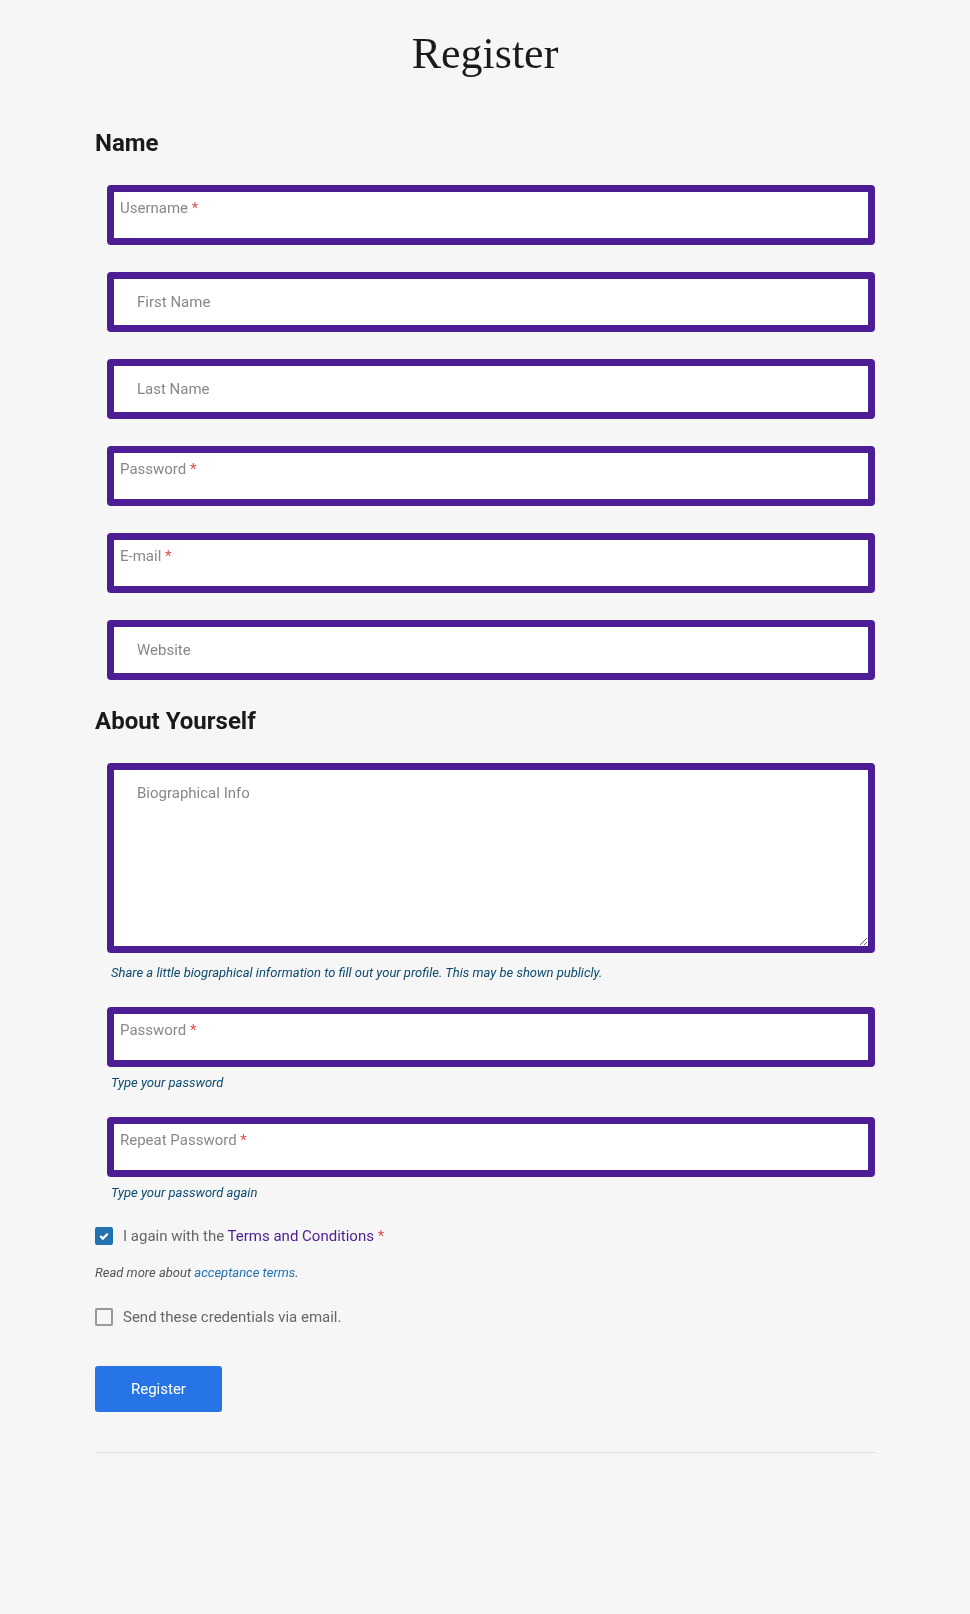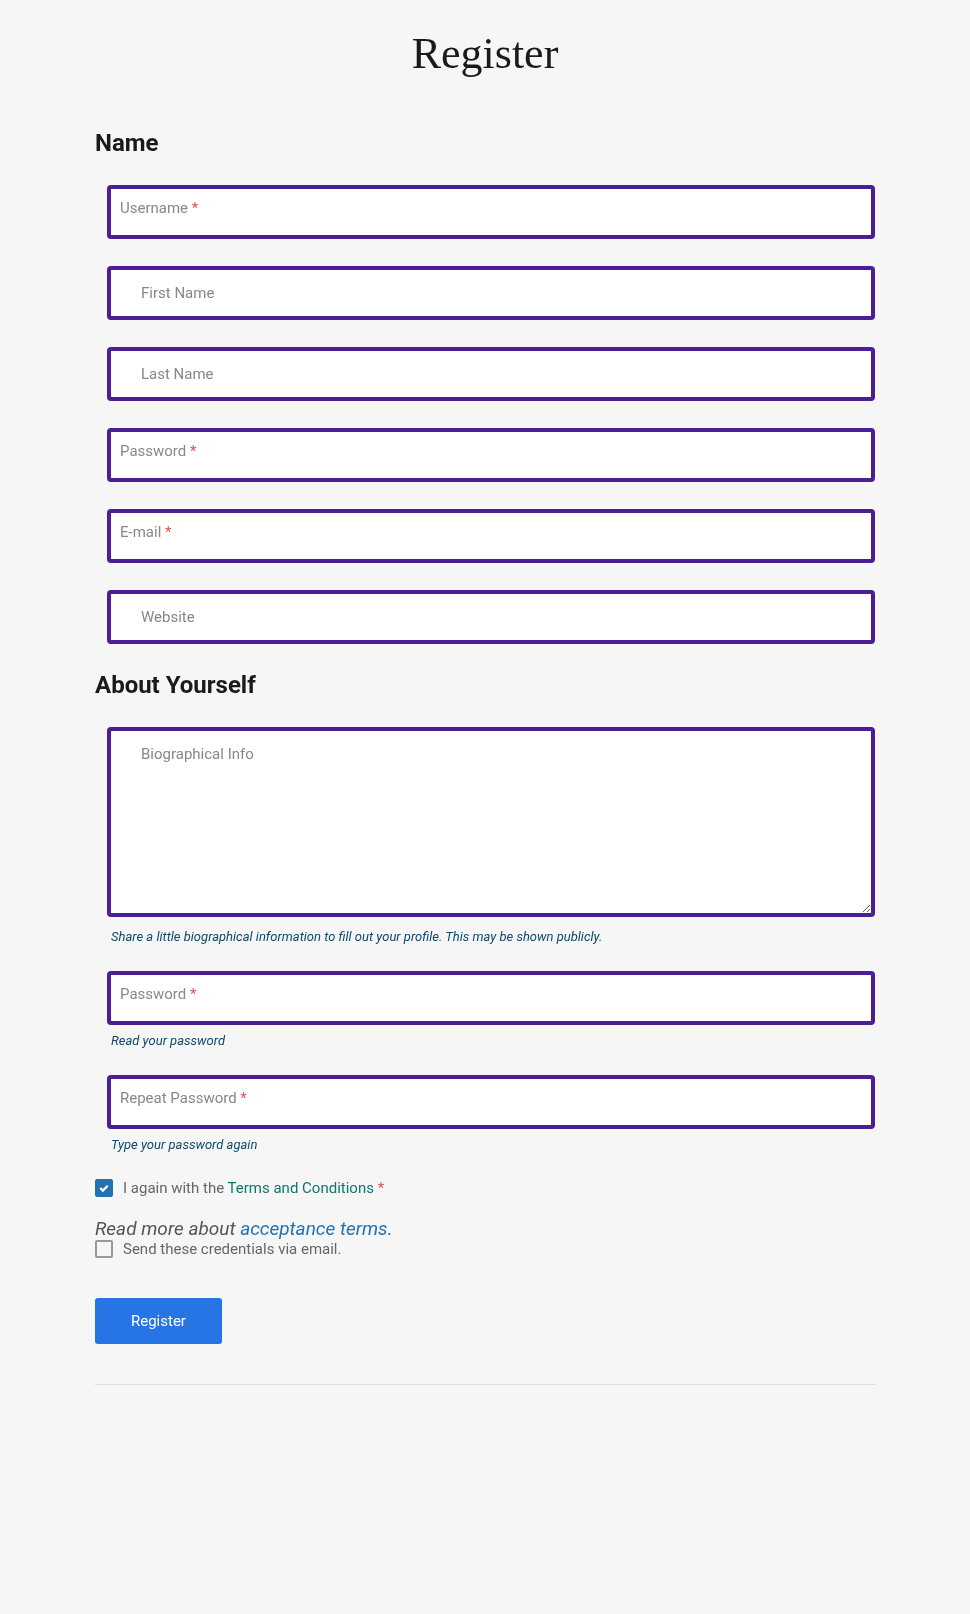--- a/index.html
+++ b/index.html
@@ -38,23 +38,23 @@
     }
     
     .form-group {
       margin-bottom: 27px;
       position: relative;
       margin-left: 12px;
     }
     
     .form-input, .form-textarea {
       width: 100%;
-      padding: 14px 30px;
-      font-size: 15px;
-      border: 4px solid #4c1d95;
+      padding: 14px 23px;
+      font-size: 15px;
+      border: 7px solid #4c1d95;
       border-radius: 4px;
       background-color: #fff;
       color: #333;
       font-family: inherit;
     }
     
     .form-textarea {
       min-height: 190px;
       resize: vertical;
     }
@@ -115,28 +115,29 @@
       stroke: #fff;
       stroke-width: 3;
     }
     
     .checkbox-label {
       font-size: 15px;
       color: #666;
     }
     
     .checkbox-label a {
-      color: #0f766e;
+      color: #4c1d95;
       text-decoration: none;
     }
     
     .terms-note {
-      font-size: 19px;
+      font-size: 13px;
       font-style: italic;
       color: #555;
+      margin-bottom: 28px;
     }
     
     .terms-note a {
       color: #2271b1;
       text-decoration: none;
       font-style: italic;
     }
     
     .submit-button {
       background-color: #2774e6;
@@ -206,21 +207,21 @@
   <div class="form-group">
     <textarea class="form-textarea" placeholder="Biographical Info" style=""></textarea>
     <div class="help-text">Share a little biographical information to fill out your profile. This may be shown publicly.</div>
   </div>
 
   <div class="form-group">
     <input type="password" class="form-input" style="">
     <span class="floating-label">
       <span>Password</span> <span class="required-mark">*</span>
     </span>
-    <div class="help-text">Read your password</div>
+    <div class="help-text">Type your password</div>
   </div>
 
   <div class="form-group">
     <input type="password" class="form-input" style="">
     <span class="floating-label">
       <span>Repeat Password</span> <span class="required-mark">*</span>
     </span>
     <div class="help-text">Type your password again</div>
   </div>
 

